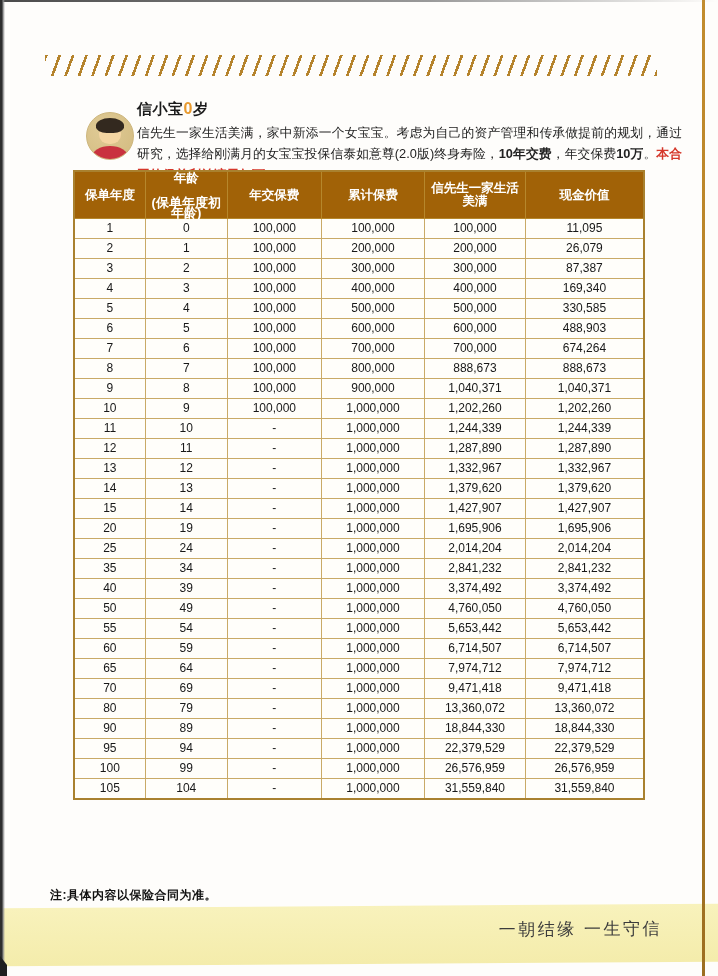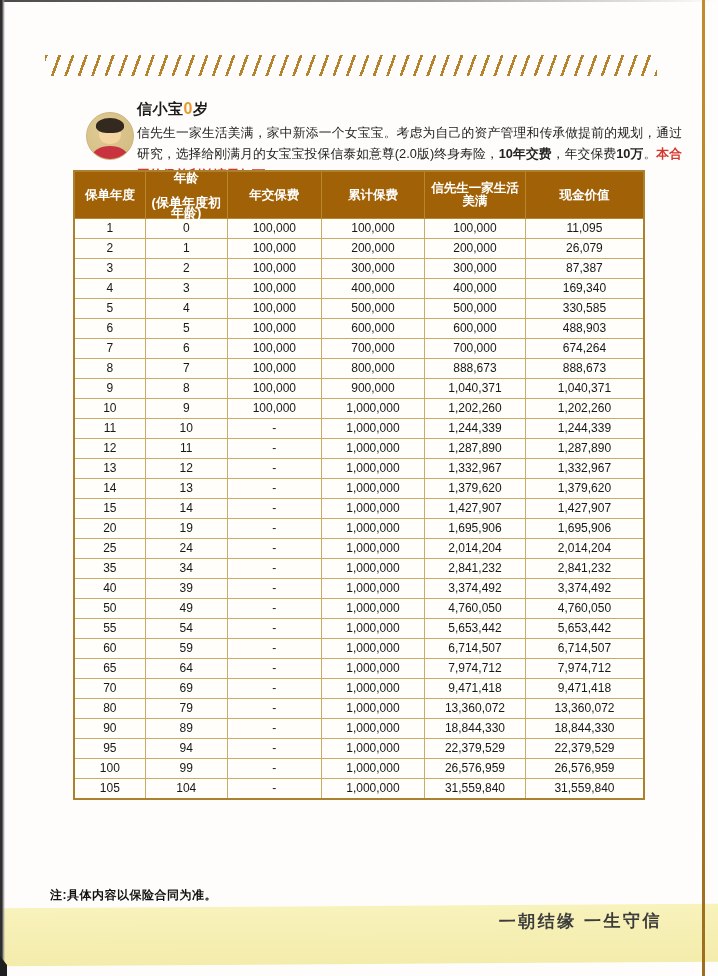--- a/index.html
+++ b/index.html
@@ -70,22 +70,22 @@
   }
   
   .note{position:absolute;left:40px;top:887px;font-size:12px;font-weight:600;color:#111;letter-spacing:.5px;margin-left:10px;}
   
   .bottom-bar{
     position:absolute;left:-6px;top:906px;width:730px;height:58px;
     background:linear-gradient(to bottom,#f8f2bc,#f4ecab);
     transform:rotate(-0.35deg);z-index:20;
   }
   .slogan{
-    position:absolute;right:62px;top:5px;
-    font-size:17px;font-weight:700;color:#3c3c3c;letter-spacing:2.5px;
+    position:absolute;right:62px;top:13px;
+    font-size:17px;font-weight:400;color:#3c3c3c;letter-spacing:2.5px;
   }
 </style>
 </head>
 <body>
 
 <div>
 
   <div class="scan-edge-top"></div>
   <div class="scan-edge-left"></div>
   <div class="scan-corner-bottom-left"></div>

